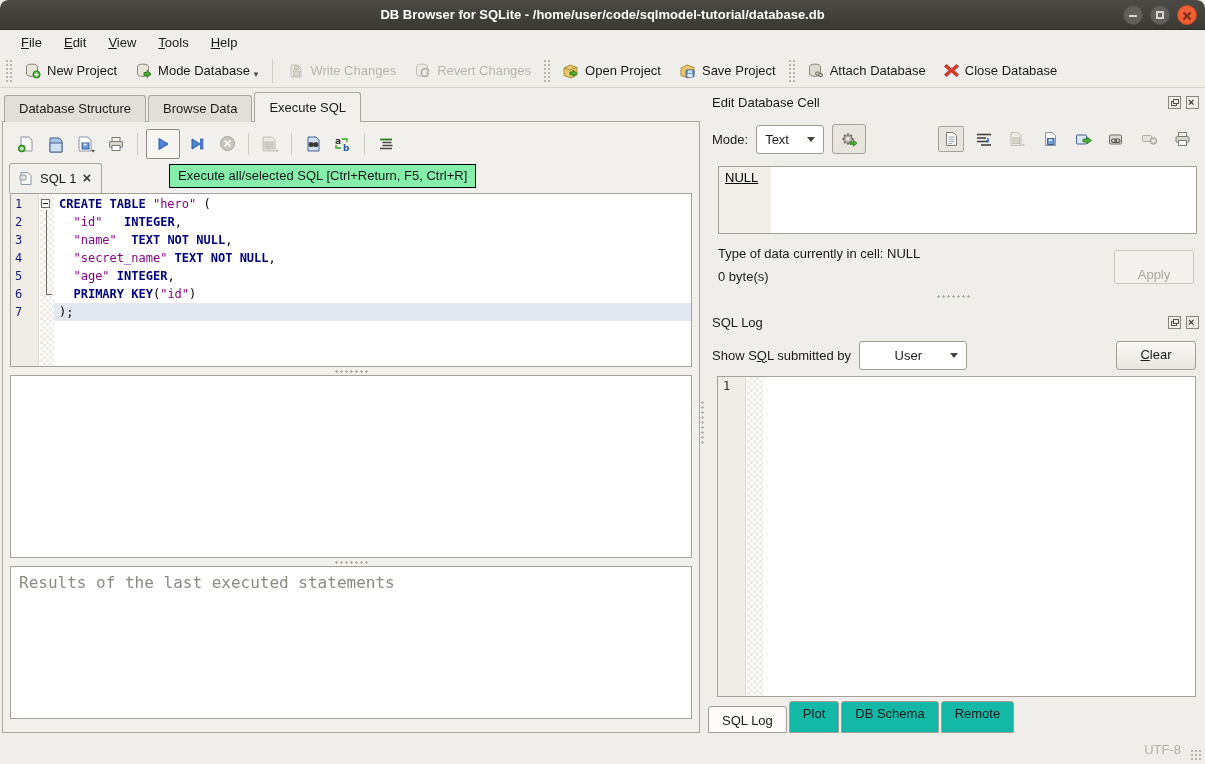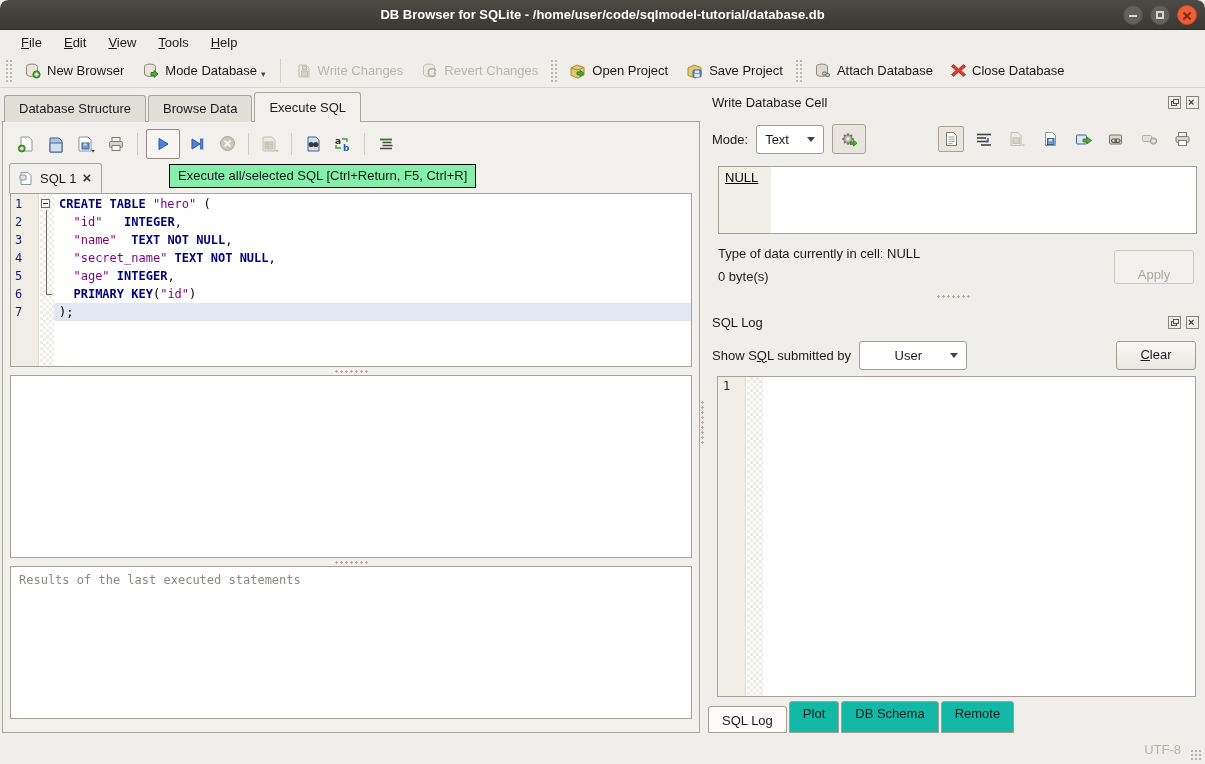--- a/index.html
+++ b/index.html
@@ -77,21 +77,21 @@
   .f-h { left:7px; top:9px; width:6px; height:1px; }
   .code-text { flex:1; padding-left:5px; }
   .code-line.current .code-text { background:#e3e7f2; }
   .kw { color:#00007f; font-weight:bold; } .str { color:#7f007f; } .pln { color:#000; }
   
   .hsplit { height:8px; display:flex; align-items:center; justify-content:center; }
   .hsplit .dots { width:34px; height:5px;
      background-image:radial-gradient(#b2aea6 1px, transparent 1.1px); background-size:5px 5px; }
   .pane { margin:0 7px; background:#fff; border:1px solid #a6a29a; position:relative; }
   .pane2 { height:183px; }
-  .pane3 { height:153px; font-family:"DejaVu Sans Mono", monospace; font-size:12px; color:#8d8983; padding:6px 8px; }
+  .pane3 { height:153px; font-family:"DejaVu Sans Mono", monospace; font-size:16px; color:#8d8983; padding:6px 8px; }
   
   .dock { position:absolute; left:706px; top:92px; width:493px; height:641px; display:flex; flex-direction:column; }
   .dock-vhandle { position:absolute; left:700px; top:400px; width:5px; height:46px;
      background-image:radial-gradient(#b2aea6 1px, transparent 1.1px); background-size:5px 5px; }
   .dock-header { display:flex; align-items:center; height:20px; padding-left:6px; }
   .dock-header .dtitle { flex:1; }
   .dock-btn { width:13px; height:13px; border:1px solid #8a867f; margin-left:5px; position:relative; background:#f0eeea; }
   .dock-btn .fl1 { position:absolute; left:2px; top:4px; width:6px; height:5px; border:1px solid #55524c; }
   .dock-btn .fl2 { position:absolute; left:4px; top:2px; width:6px; height:5px; border:1px solid #55524c; background:#f0eeea; }
   .dock-btn .cx { position:absolute; left:1px; top:-1px; font-size:11px; font-weight:bold; color:#3a3833; }
@@ -162,21 +162,21 @@
 
 <div class="toolbar">
   <div class="tb-handle"></div>
   <div class="tb-btn">
     <svg width="17" height="16" viewBox="0 0 17 16">
       <ellipse cx="8" cy="3.5" rx="5.5" ry="2.4" fill="#e9e5da" stroke="#8d8779"></ellipse>
       <path d="M2.5 3.5v7.5c0 1.3 2.5 2.4 5.5 2.4s5.5-1.1 5.5-2.4V3.5" fill="#e9e5da" stroke="#8d8779"></path>
       <circle cx="12.5" cy="11.5" r="3.6" fill="#4caf32" stroke="#2e7d1e"></circle>
       <path d="M12.5 9.6v3.8M10.6 11.5h3.8" stroke="#fff" stroke-width="1.4"></path>
     </svg>
-    <span>New Browser</span>
+    <span>New Project</span>
   </div>
   <div class="tb-btn">
     <svg width="17" height="16" viewBox="0 0 17 16">
       <ellipse cx="8" cy="3.5" rx="5.5" ry="2.4" fill="#e9e5da" stroke="#8d8779"></ellipse>
       <path d="M2.5 3.5v7.5c0 1.3 2.5 2.4 5.5 2.4s5.5-1.1 5.5-2.4V3.5" fill="#e9e5da" stroke="#8d8779"></path>
       <path d="M9 9.5h3v-2l4 3.5-4 3.5v-2H9z" fill="#4caf32" stroke="#2e7d1e"></path>
     </svg>
     <span>Mode Database</span>
     <span class="dd-mini">▾</span>
   </div>
@@ -363,21 +363,21 @@
   <div class="pane pane3">
     <span>Results of the last executed statements</span>
   </div>
 </div>
 
 <div class="dock-vhandle"></div>
 
 <div class="dock">
 
   <div class="dock-header">
-    <span class="dtitle">Write Database Cell</span>
+    <span class="dtitle">Edit Database Cell</span>
     <div class="dock-btn">
         <span class="fl1"></span>
         <span class="fl2"></span>
       </div>
     <div class="dock-btn">
         <span class="cx">×</span>
       </div>
   </div>
 
   <div class="mode-row">

